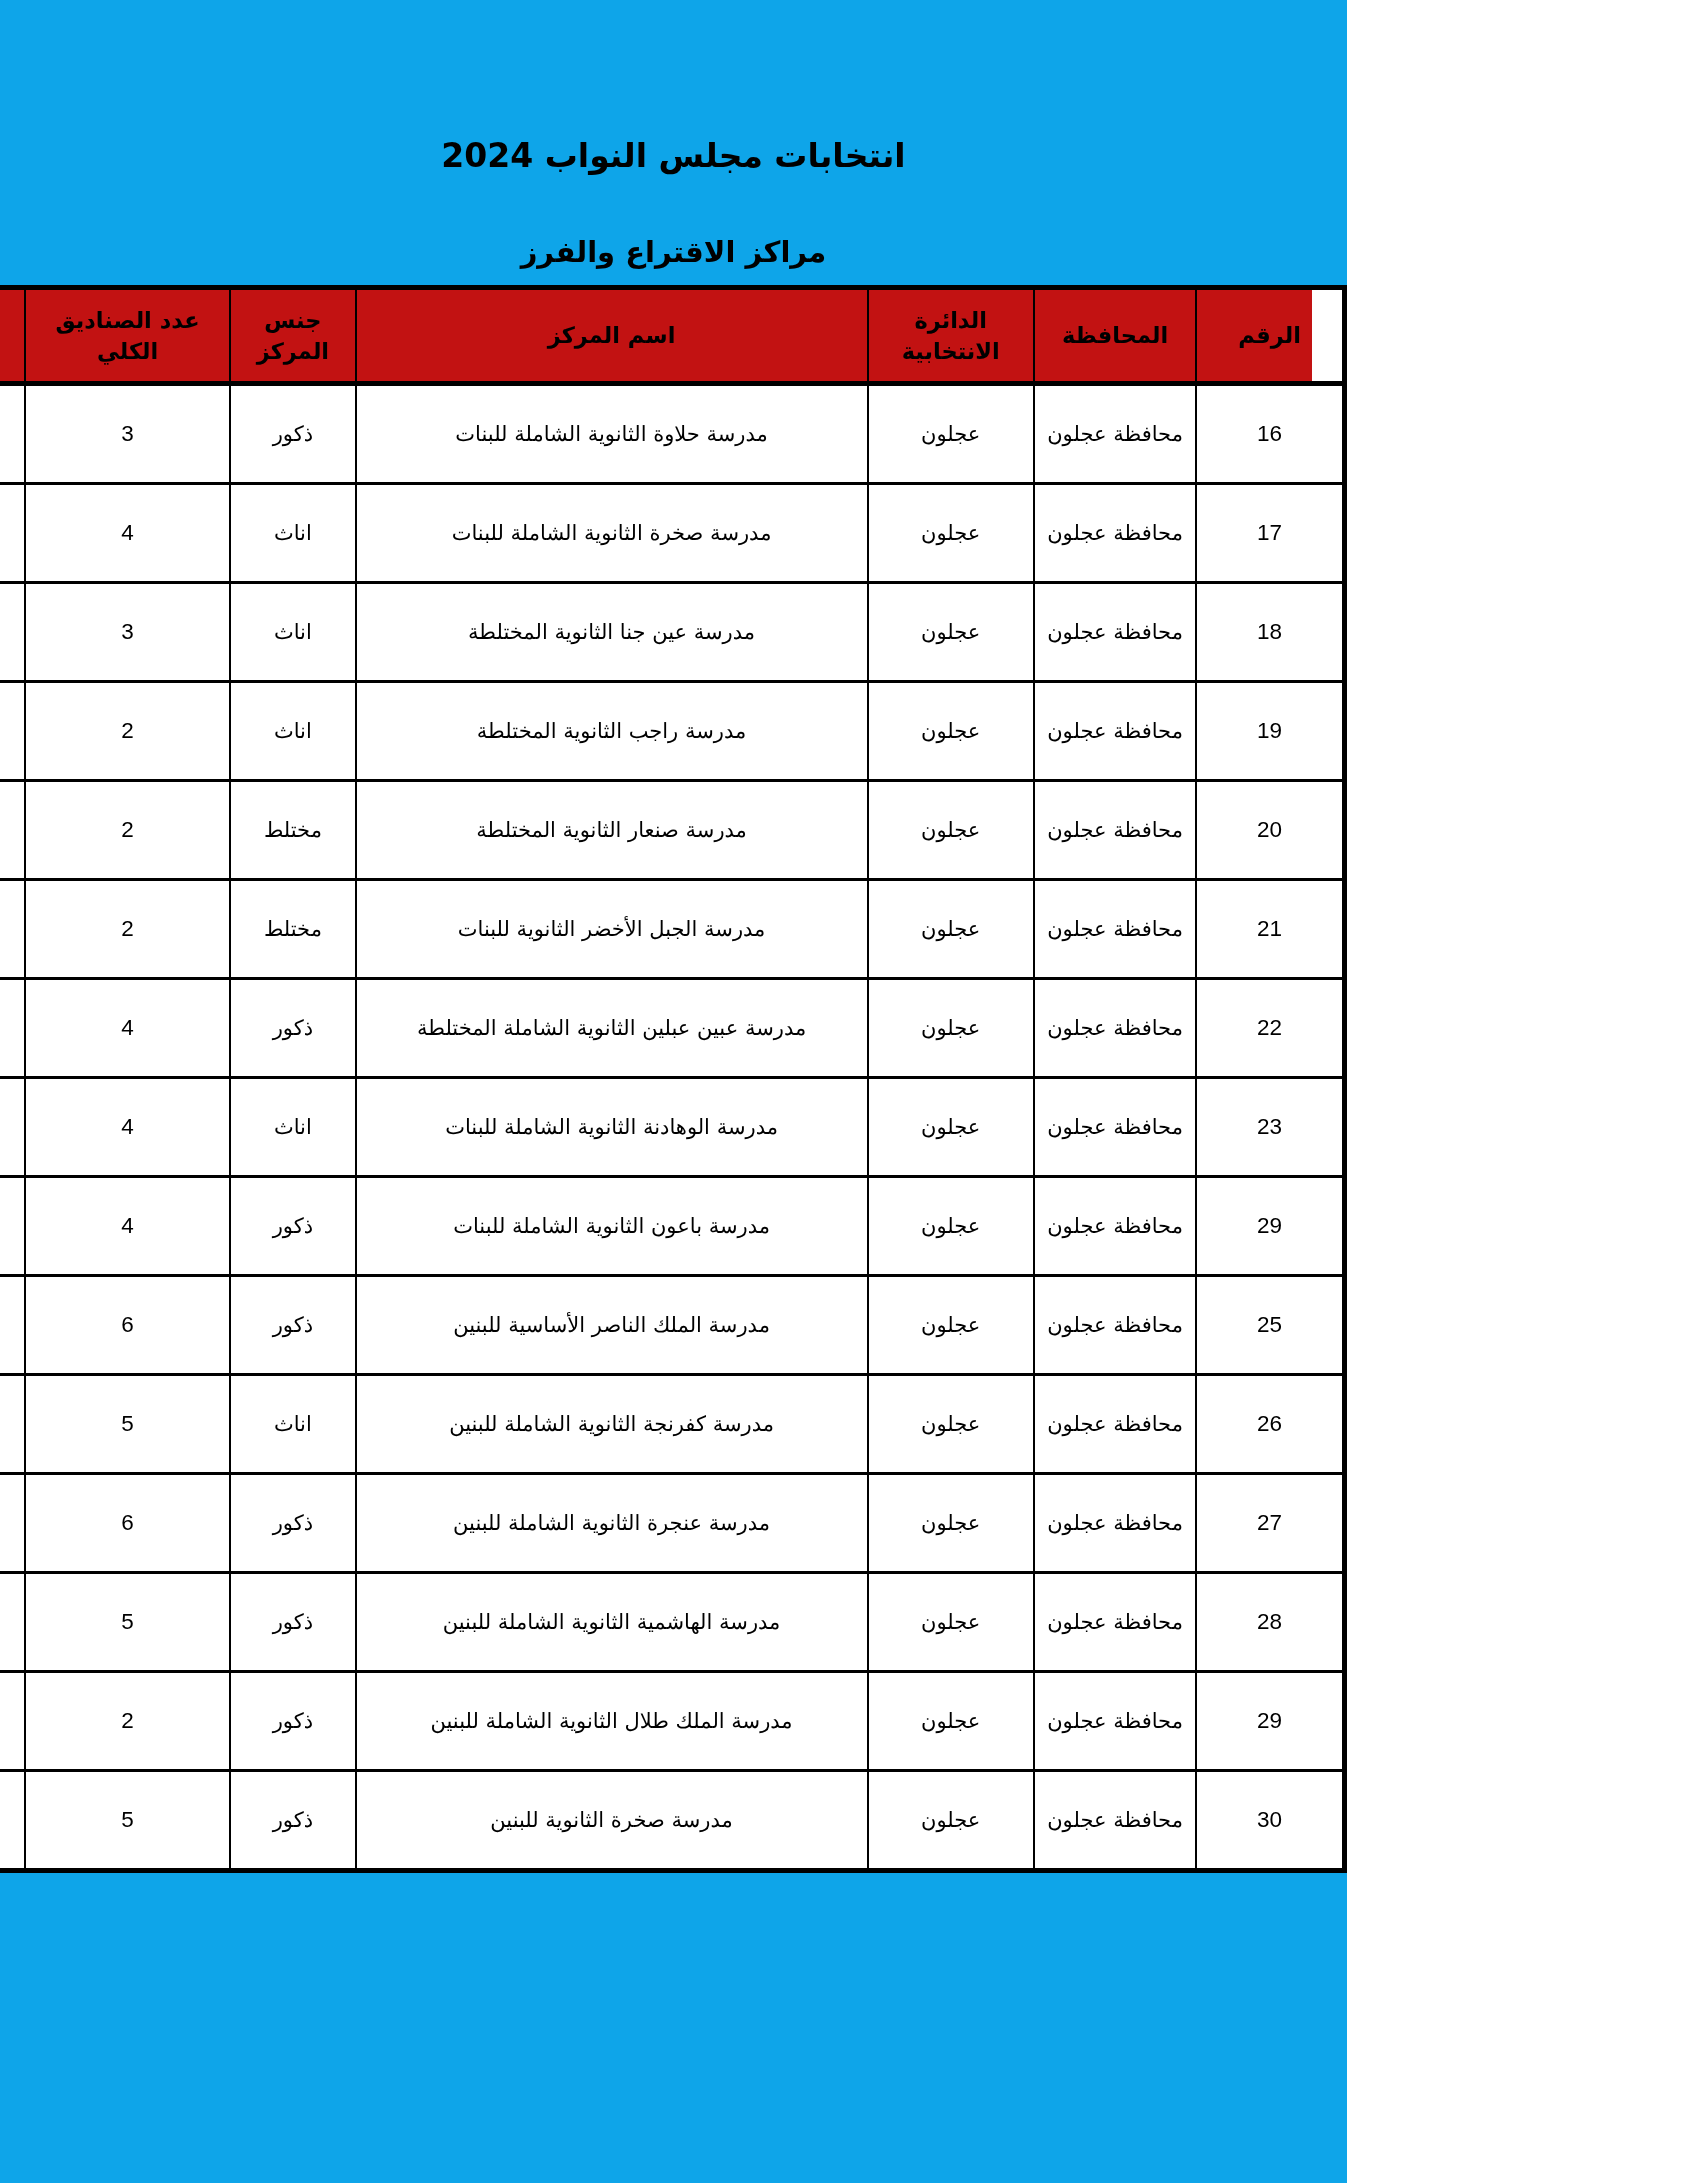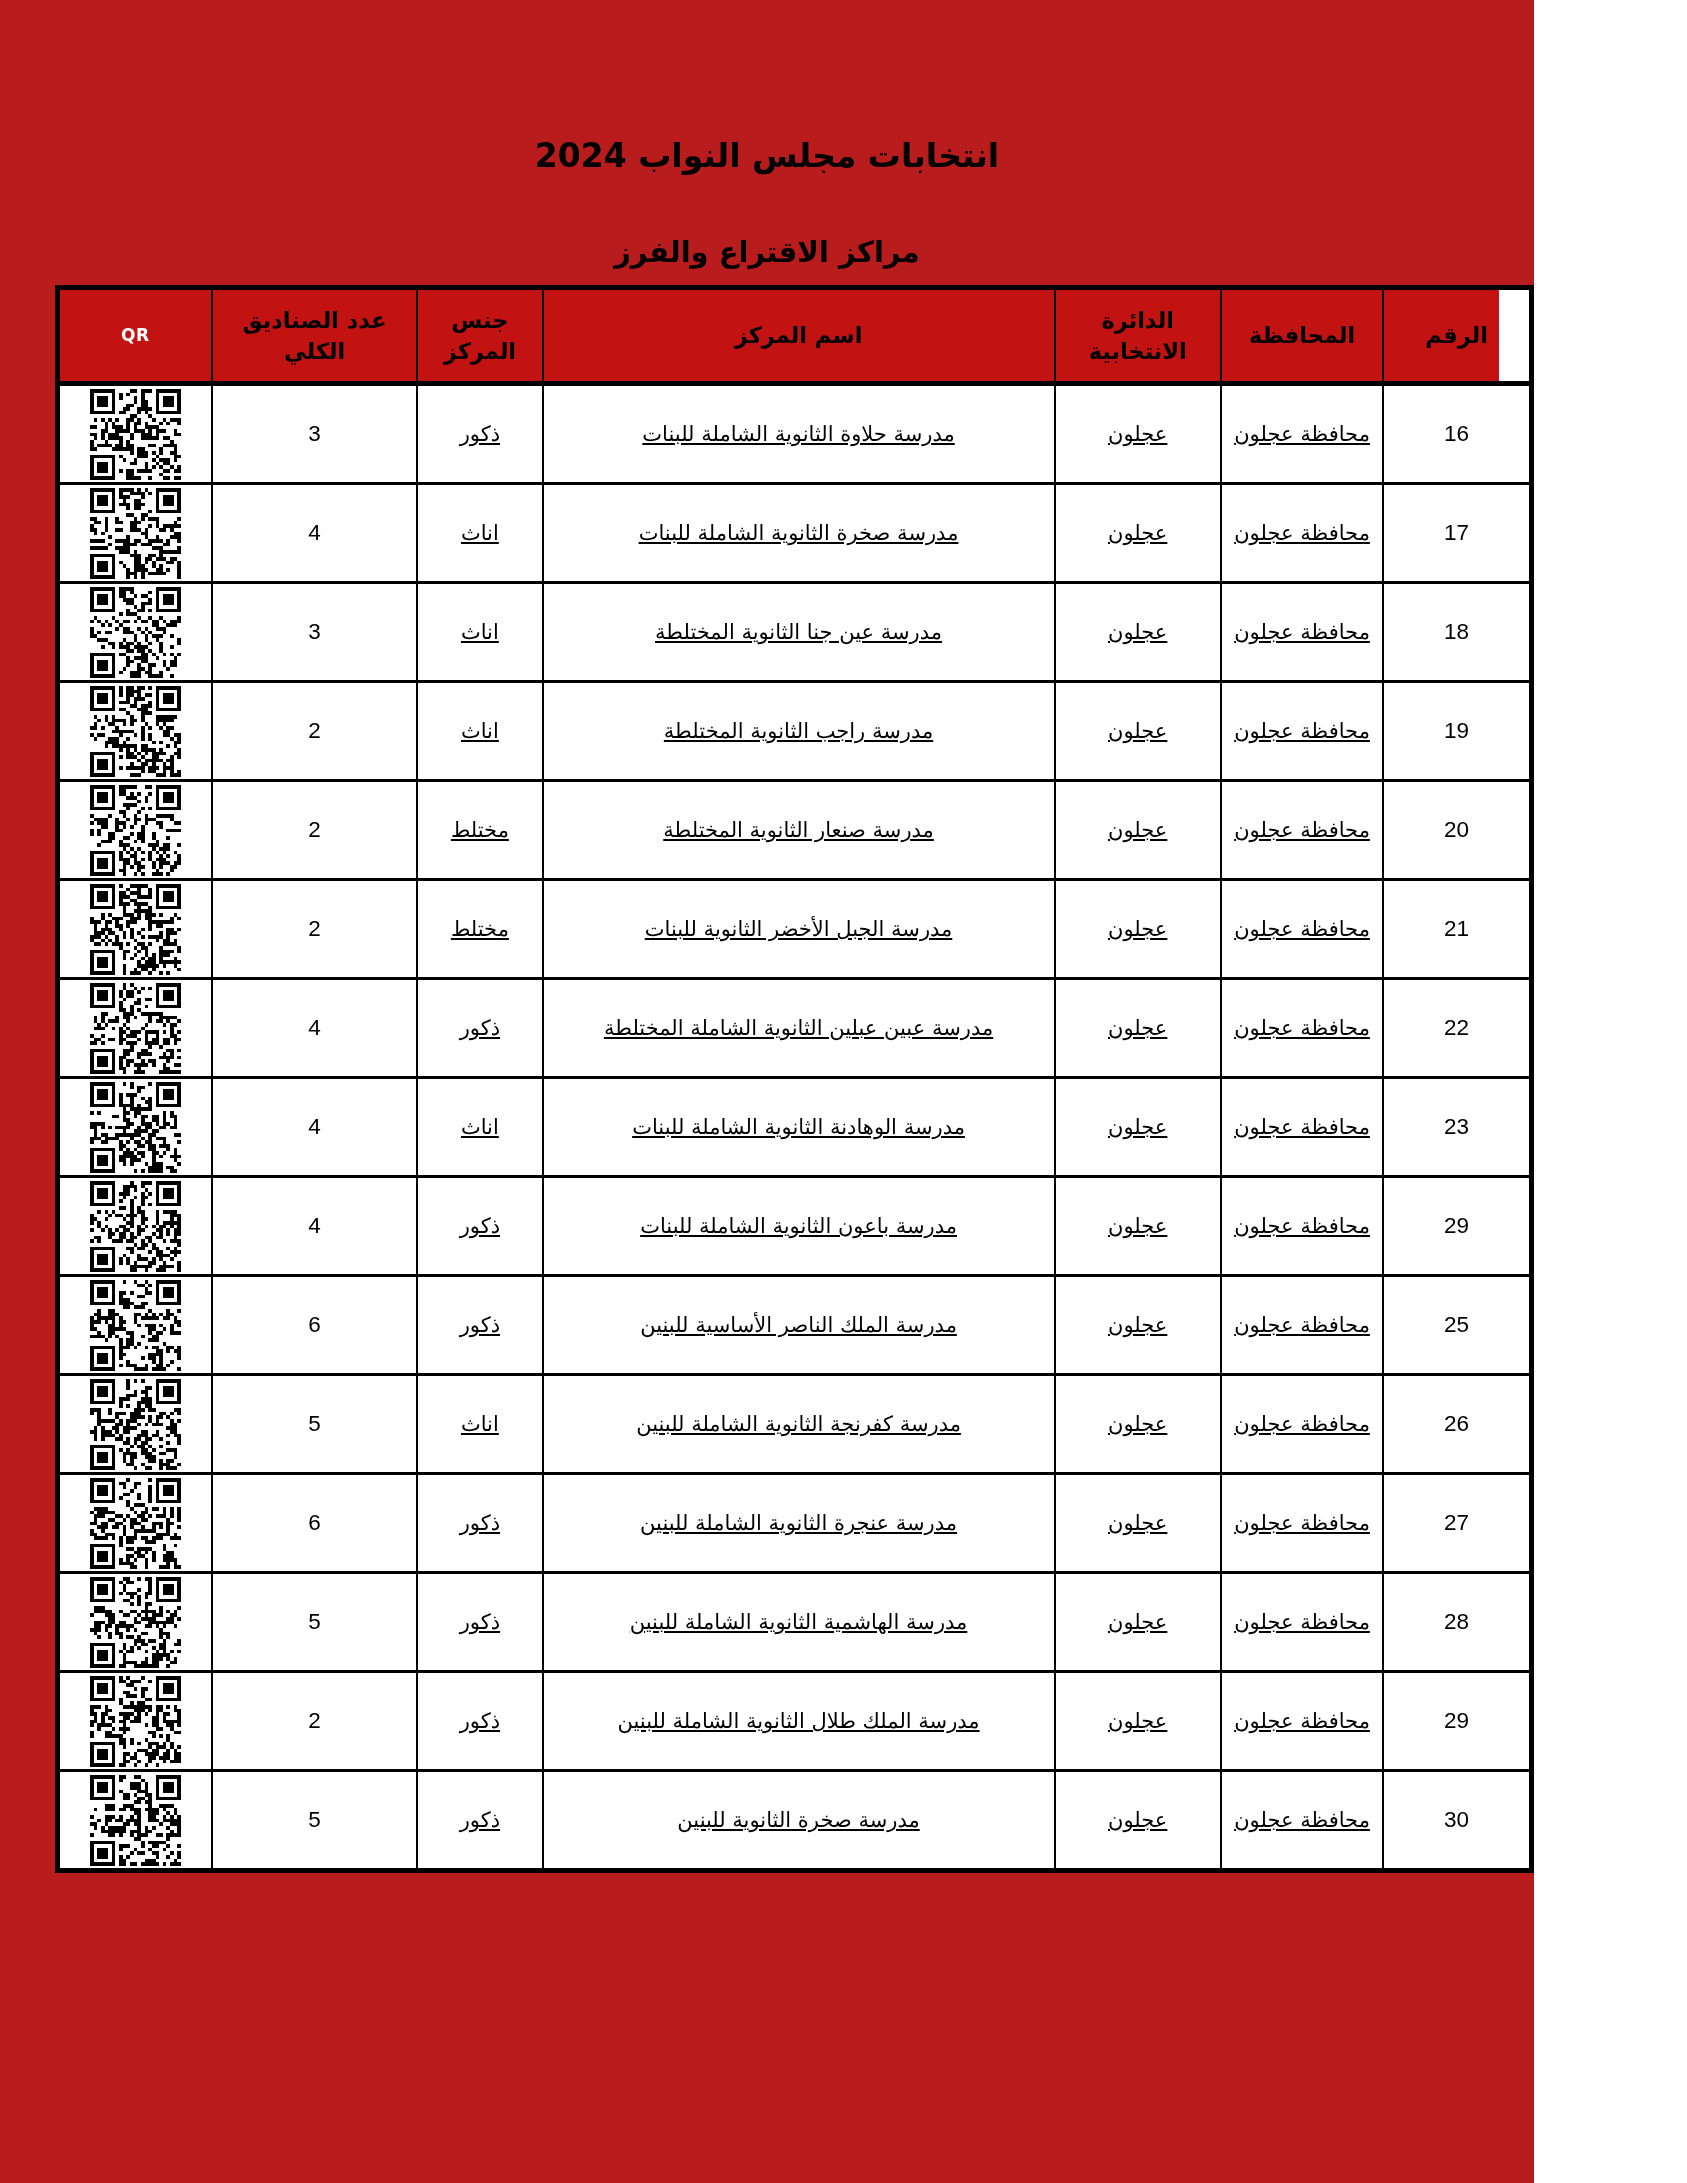--- a/index.html
+++ b/index.html
@@ -3,21 +3,21 @@
 <meta charset="utf-8">
 <style>
   html,body{margin:0;padding:0;}
   body{
     width:1687px;
     height:2183px;
     background:#ffffff;
     font-family:"DejaVu Sans","Liberation Sans",sans-serif;
     color:#000;
   }
-  .page{width:1534px;min-height:2183px;background:#b91c1c;overflow:hidden;}
+  .page{width:1347px;min-height:2183px;background:#0ea5e9;overflow:hidden;}
   .page-title{
     margin:0;
     padding-top:138px;
     text-align:center;
     font-size:33px;
     line-height:36px;
     font-weight:700;
     font-family:"DejaVu Sans","Liberation Sans",sans-serif;
   }
   .page-subtitle{
@@ -72,21 +72,20 @@
     background:linear-gradient(to left,#ffffff 0 30px,var(--header-bg,#C21212) 30px);
   }
   tbody td{
     height:96px;
     background:#fff;
     font-size:21px;
   }
   td.cell-name,td.cell-gov,td.cell-district,td.cell-gender{
     font-family:"DejaVu Serif","Liberation Serif",serif;
     font-size:21px;
-    text-decoration:underline;
   }
   td.cell-num{
     font-family:"Liberation Sans","DejaVu Sans",sans-serif;
     font-size:22.5px;
   }
   .qr{
     width:91px;
     height:91px;
     margin:0 auto;
     background:#fff;

